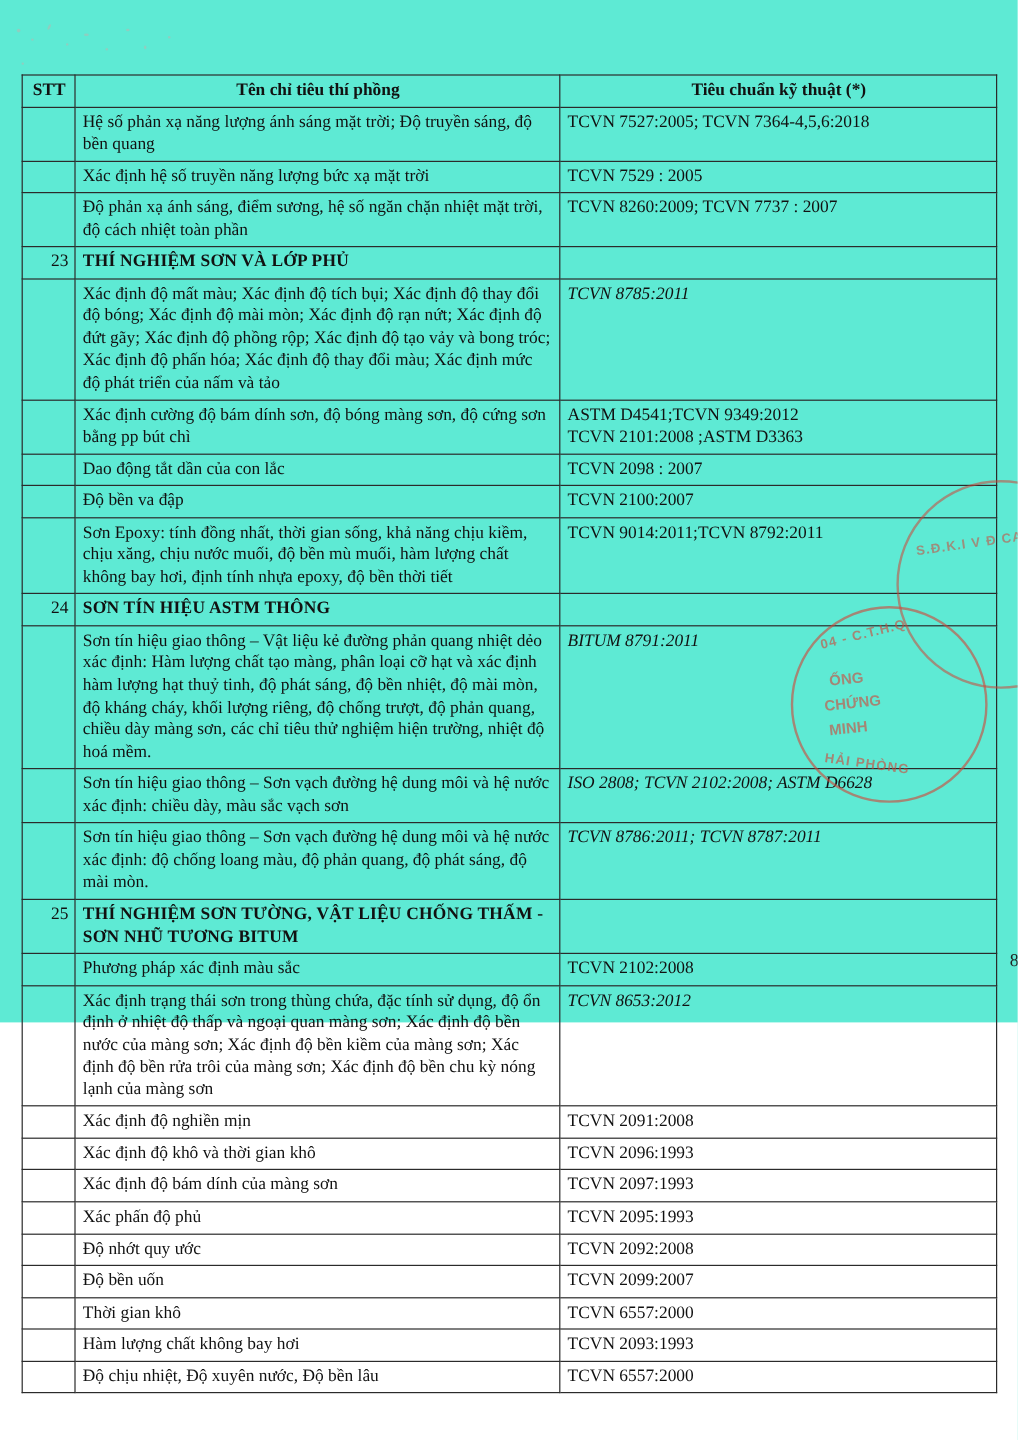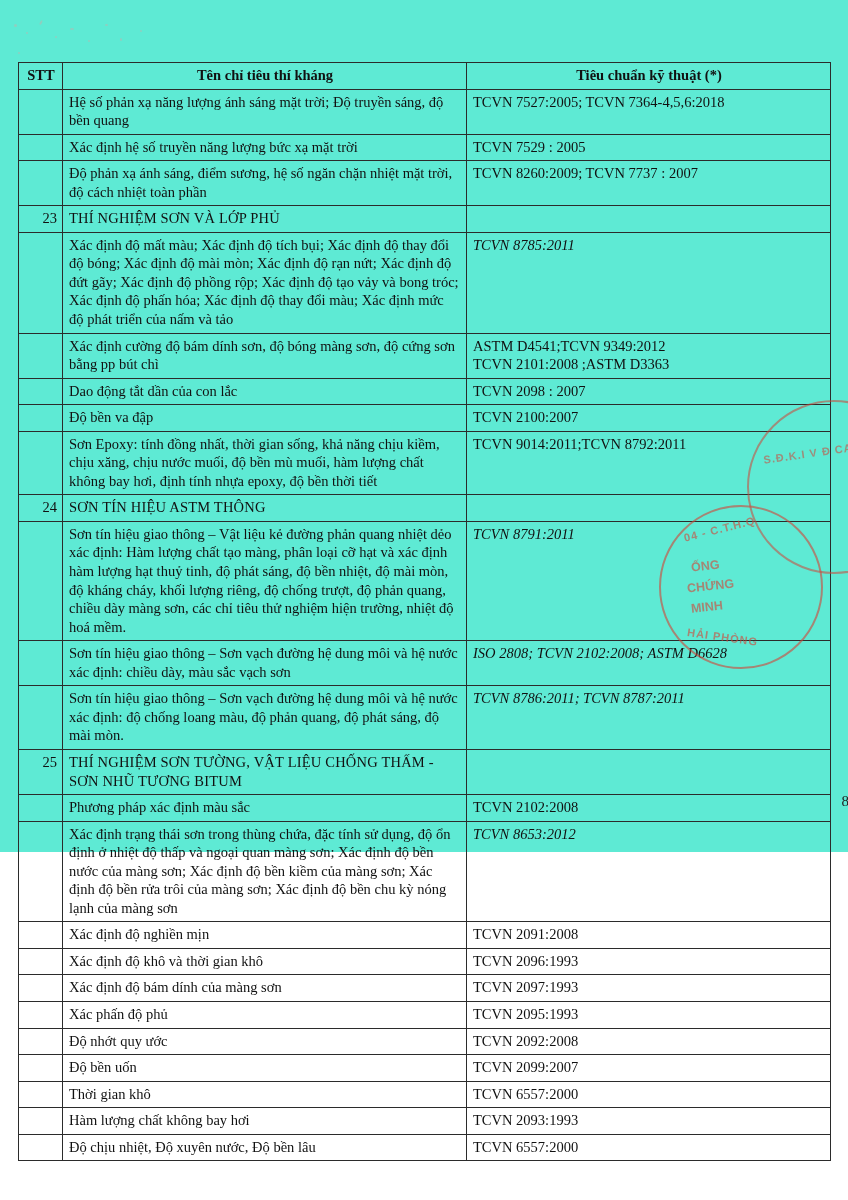--- a/index.html
+++ b/index.html
@@ -66,21 +66,21 @@
     font-size: 14.5px;
     padding: 4px 4px 5px;
     vertical-align: middle;
   }
   .stt {
     text-align: right;
     vertical-align: middle;
     font-size: 15px;
   }
   .section-title {
-    font-weight: normal;
+    font-weight: bold;
     font-size: 15px;
     letter-spacing: .2px;
   }
   .std {
     font-size: 15px;
   }
   .mid { vertical-align: middle; font-style: italic; }
   .name { font-size: 14.8px; }
   .tight { line-height: 1.26; margin-top: 25px; }
 
@@ -210,21 +210,21 @@
 
   <table class="doc-table">
     <colgroup>
       <col class="c-stt">
       <col class="c-name">
       <col class="c-std">
     </colgroup>
     <tbody>
       <tr class="hdr">
         <td>STT</td>
-        <td>Tên chỉ tiêu thí kháng</td>
+        <td>Tên chỉ tiêu thí phồng</td>
         <td>Tiêu chuẩn kỹ thuật (*)</td>
       </tr>
 
       <tr>
         <td class="stt"></td>
         <td class="name tight">Hệ số phản xạ năng lượng ánh sáng mặt trời; Độ truyền sáng, độ bền quang</td>
         <td class="std">TCVN 7527:2005; TCVN 7364-4,5,6:2018</td>
       </tr>
       <tr>
         <td class="stt"></td>
@@ -268,21 +268,21 @@
         <td class="std">TCVN 9014:2011;TCVN 8792:2011</td>
       </tr>
       <tr>
         <td class="stt">24</td>
         <td class="section-title">SƠN TÍN HIỆU ASTM THÔNG</td>
         <td class="std"></td>
       </tr>
       <tr>
         <td class="stt"></td>
         <td class="name tight">Sơn tín hiệu giao thông – Vật liệu kẻ đường phản quang nhiệt dẻo xác định: Hàm lượng chất tạo màng, phân loại cỡ hạt và xác định hàm lượng hạt thuỷ tinh, độ phát sáng, độ bền nhiệt, độ mài mòn, độ kháng cháy, khối lượng riêng, độ chống trượt, độ phản quang, chiều dày màng sơn, các chỉ tiêu thử nghiệm hiện trường, nhiệt độ hoá mềm.</td>
-        <td class="std mid">TCVN 8791:2011</td>
+        <td class="std mid">BITUM 8791:2011</td>
       </tr>
       <tr>
         <td class="stt"></td>
         <td class="name tight">Sơn tín hiệu giao thông – Sơn vạch đường hệ dung môi và hệ nước xác định: chiều dày,  màu sắc vạch sơn</td>
         <td class="std mid">ISO 2808; TCVN 2102:2008; ASTM D6628</td>
       </tr>
       <tr>
         <td class="stt"></td>
         <td class="name tight">Sơn tín hiệu giao thông – Sơn vạch đường hệ dung môi và hệ nước xác định: độ chống loang màu, độ phản quang, độ phát sáng, độ mài mòn.</td>
         <td class="std mid">TCVN 8786:2011; TCVN 8787:2011</td>

